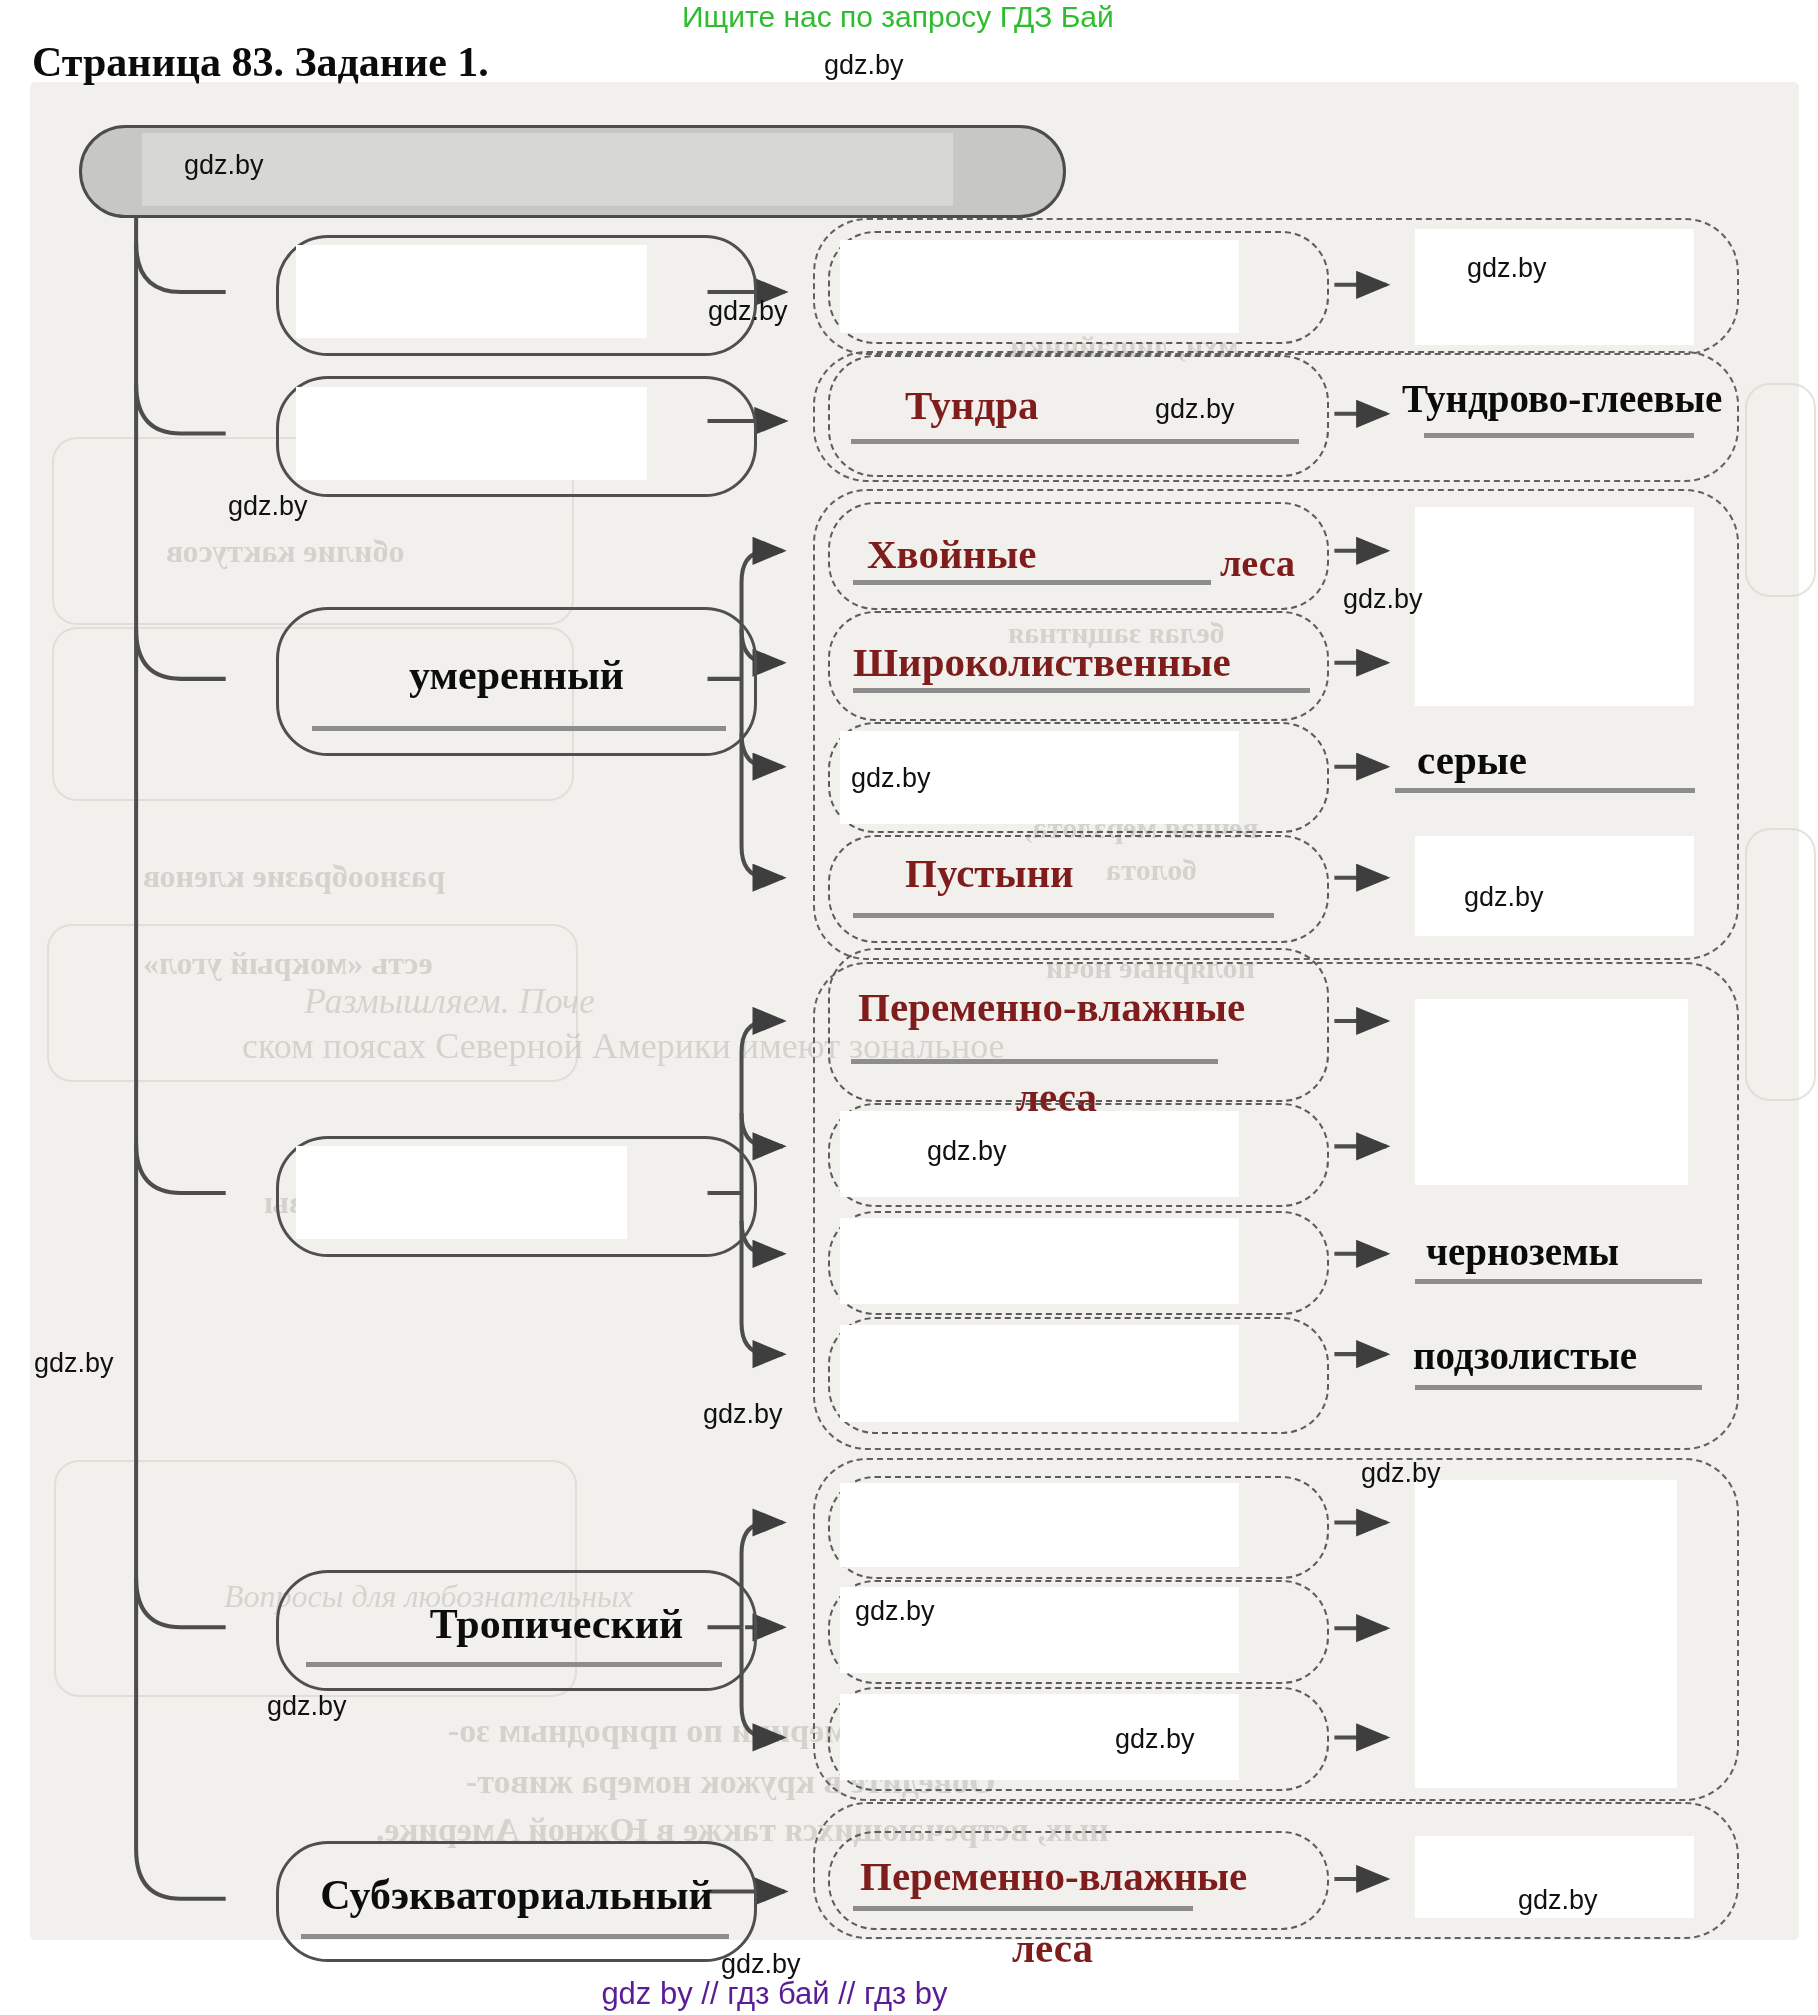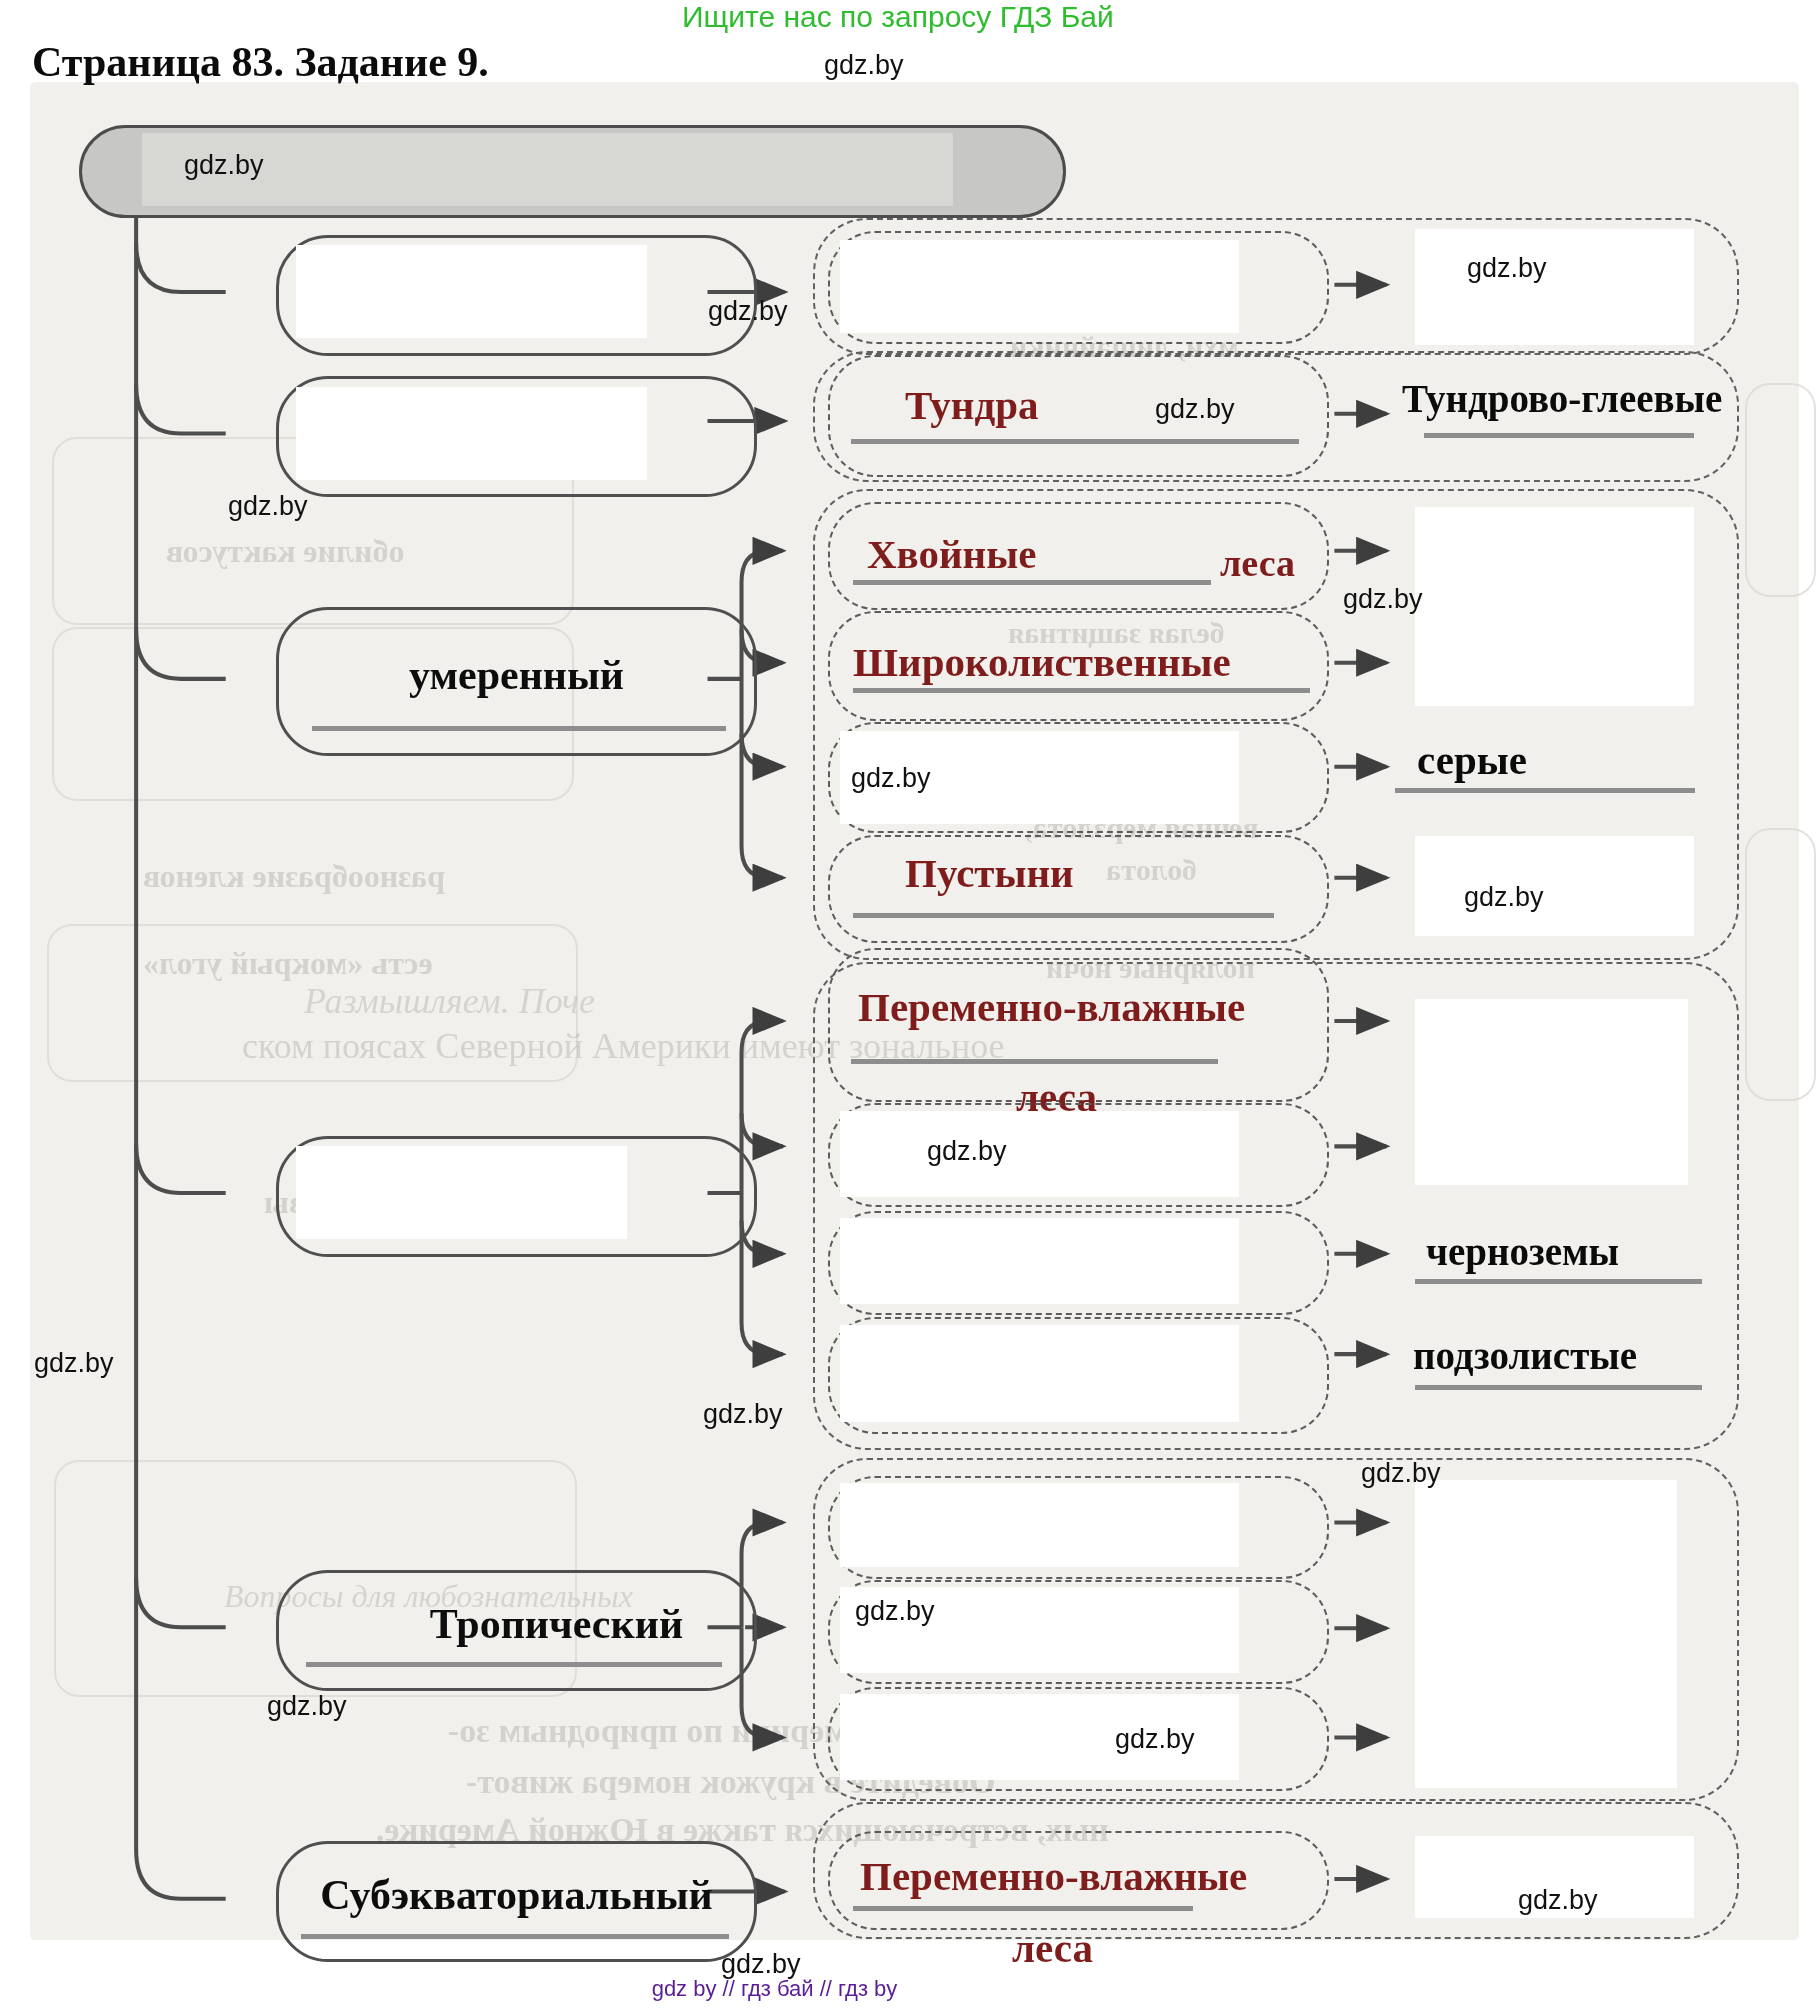--- a/index.html
+++ b/index.html
@@ -27,21 +27,21 @@
   .pill{position:absolute;left:228px;width:475px;border:3.1px solid #4f4f4f;border-radius:52px;background:transparent;margin-left:48px;}
   .pill-label{position:absolute;width:100%;text-align:center;font-size:42px;font-weight:bold;color:#0d0d0d;}
   .wbox{position:absolute;background:#ffffff;}
   .ul{position:absolute;height:4.5px;background:#8d8d8d;}
   
   .grp{position:absolute;left:813px;width:922px;border:2.7px dashed #616161;border-radius:54px;}
   .zbox{position:absolute;left:828px;width:497px;border:2.7px dashed #5c5c5c;border-radius:47px;}
   .zlabel{position:absolute;font-size:41px;font-weight:bold;color:#7f1d1d;white-space:nowrap;}
   .slabel{position:absolute;font-size:39px;font-weight:bold;color:#0b0b0b;white-space:nowrap;}
   #footer{left:488px;top:1976px;width:573px;text-align:center;font-family:"Liberation Sans",sans-serif;
-          font-size:22px;color:#5a1d96;}
+          font-size:31px;color:#5a1d96;}
   svg{position:absolute;left:0;top:0;}
 </style>
 </head>
 <body>
 
 <div id="stage">
 
   <div id="scan"></div>
 
   <div class="bleed" style="left:52px;top:437px;width:518px;height:184px;"></div>
@@ -61,21 +61,21 @@
   <div class="ghost mir" style="left:1046px;top:951px;font-size:30px;">полярные ночи</div>
   <div class="ghost mir" style="left:264px;top:1184px;font-size:32px;">черноземные почвы</div>
   <div class="ghost script" style="left:304px;top:980px;font-size:36px;">Размышляем. Поче</div>
   <div class="ghost" style="left:242px;top:1025px;font-size:36px;font-weight:normal;">ском поясах Северной Америки имеют зональное</div>
   <div class="ghost script" style="left:224px;top:1578px;font-size:32px;">Вопросы для любознательных</div>
   <div class="ghost mir" style="left:448px;top:1712px;font-size:34px;">верной Америки по природным зо-</div>
   <div class="ghost mir" style="left:466px;top:1763px;font-size:34px;">Обведите в кружок номера живот-</div>
   <div class="ghost mir" style="left:376px;top:1811px;font-size:34px;">ных, встречающихся также в Южной Америке.</div>
 
   <div class="abs" id="promo">Ищите нас по запросу ГДЗ Бай</div>
-  <div class="abs" id="title">Страница 83. Задание 9.</div>
+  <div class="abs" id="title">Страница 83. Задание 1.</div>
   <div class="wm" style="left:824px;top:50px;">gdz.by</div>
 
   <svg width="1818" height="2016" viewBox="0 0 2030 2251">
     <defs>
       <marker id="ah" markerWidth="9" markerHeight="8" refX="7.5" refY="3.5" orient="auto">
         <path d="M0,0 L8.5,3.5 L0,7 Z" fill="#3e3e3e"></path>
       </marker>
     </defs>
     <g stroke="#4d4d4d" stroke-width="4.5" fill="none">
 

